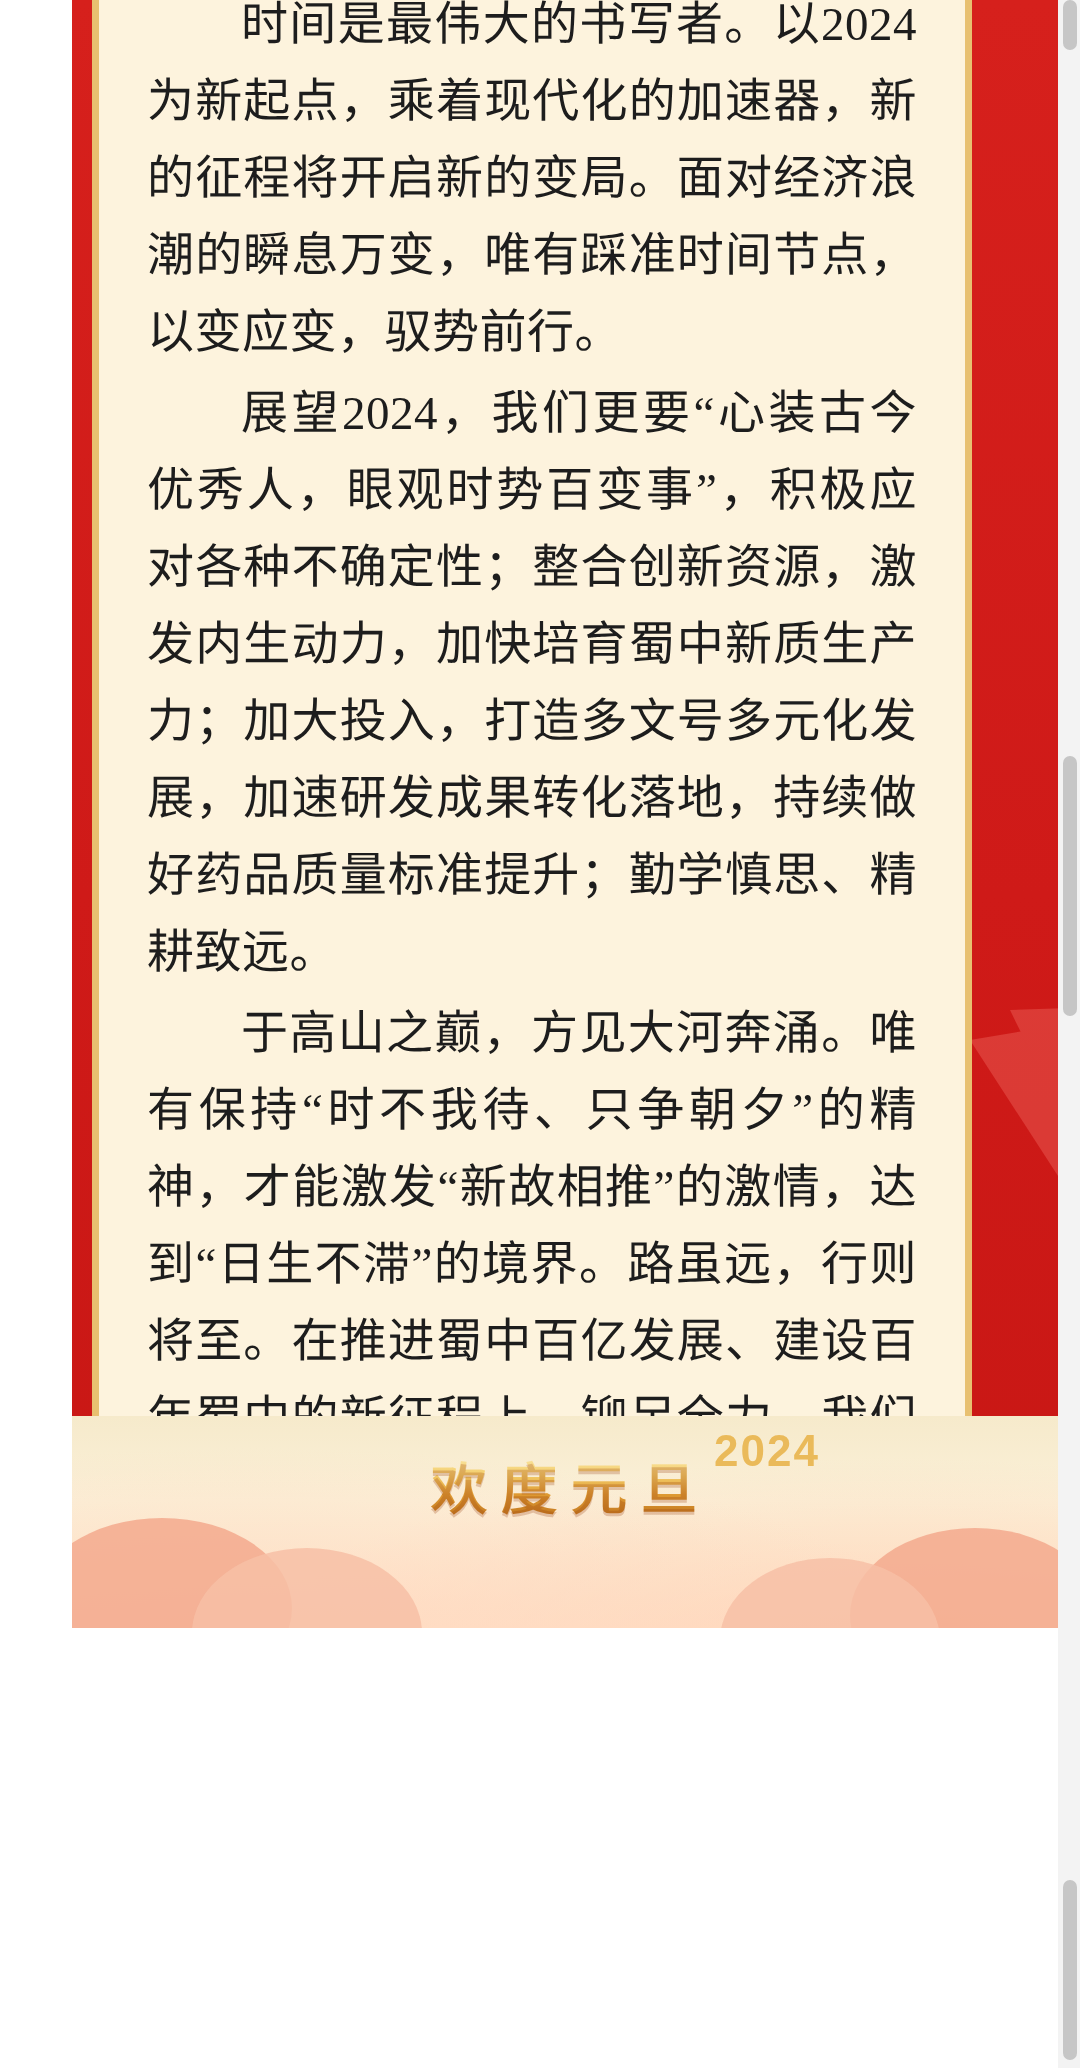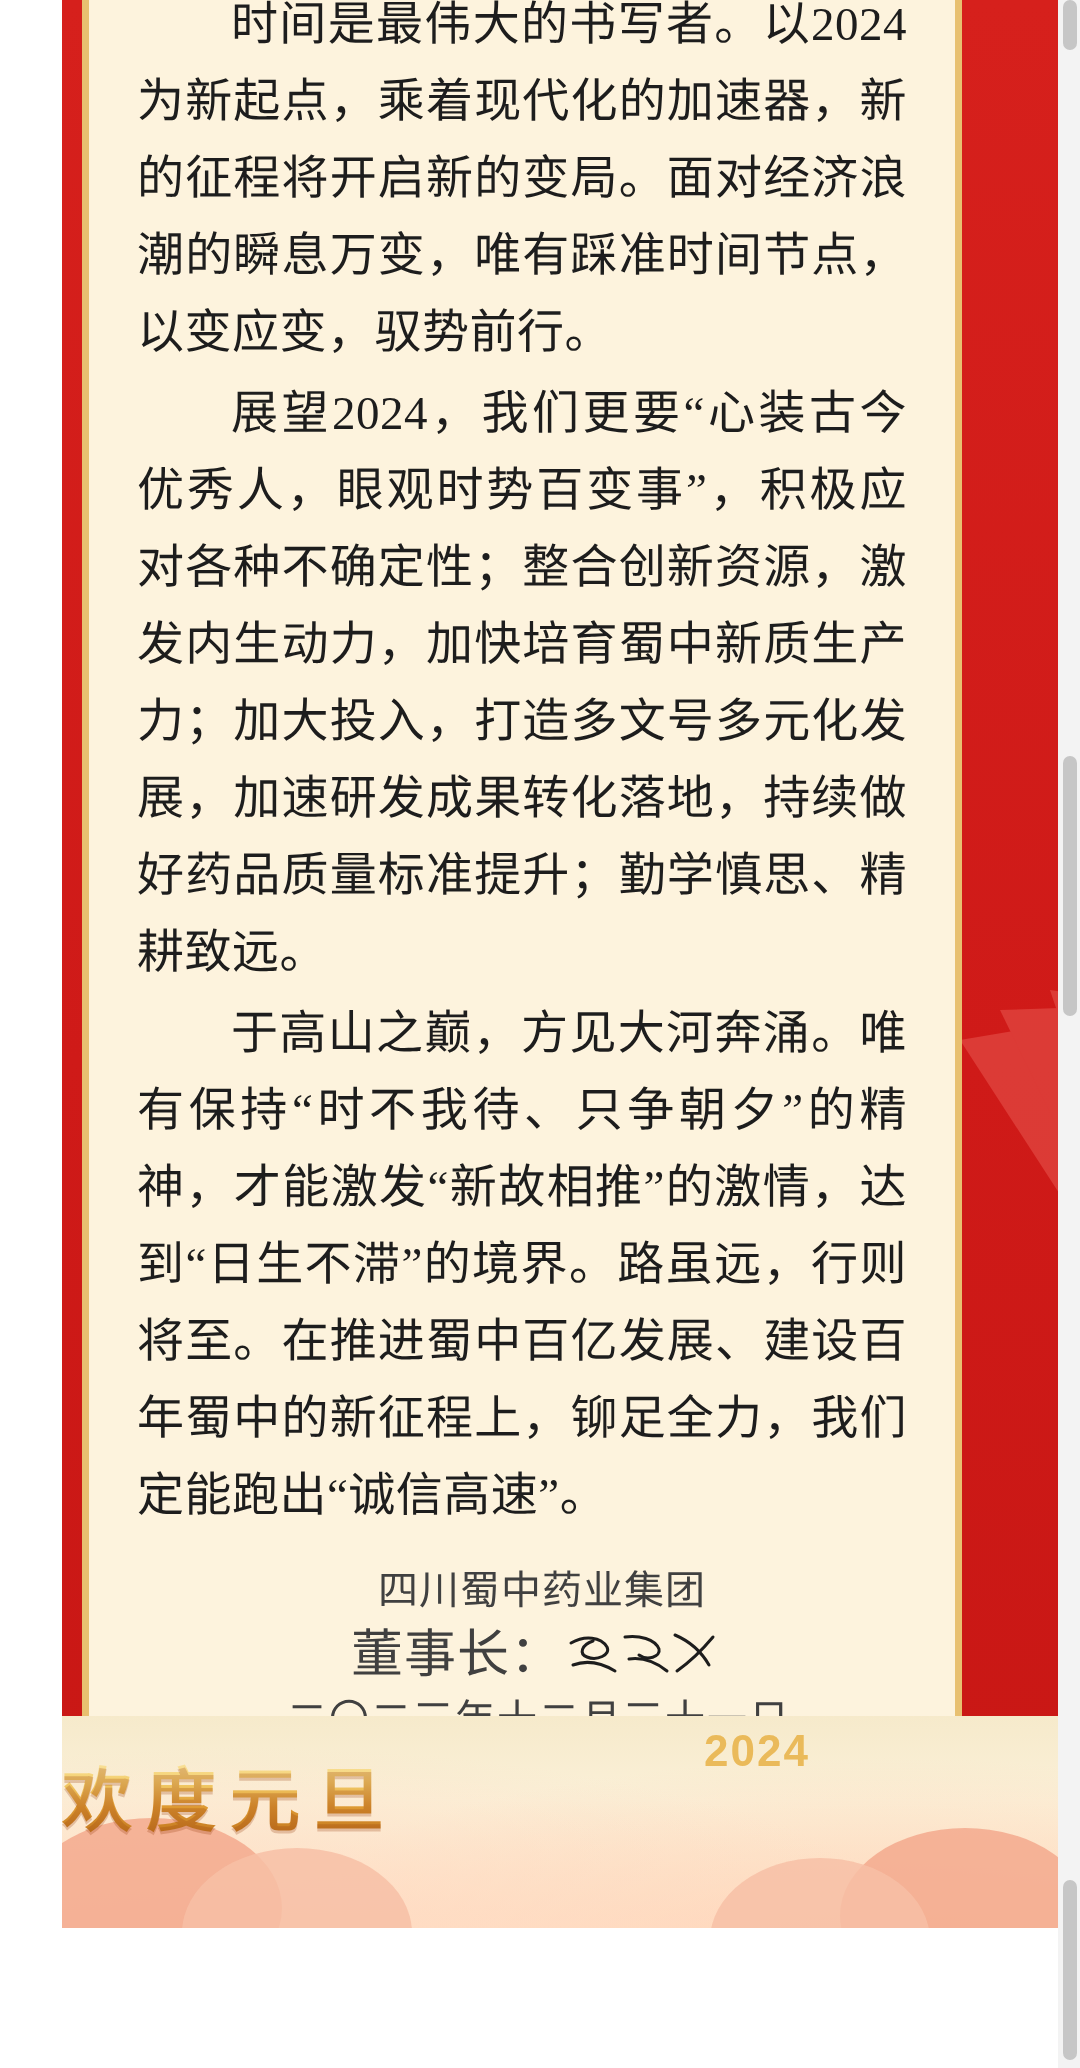--- a/index.html
+++ b/index.html
@@ -36,24 +36,24 @@
     border-radius: 7px;
     background: #c6c6c6;
   }
   .scroll-thumb.a { top: 0px;   height: 50px; }
   .scroll-thumb.b { top: 756px; height: 260px; }
   .scroll-thumb.c { top: 1880px; height: 180px; }
 
   
   .poster {
     position: absolute;
-    left: 62px;
+    left: 72px;
     top: 0;
     width: 998px;
-    height: 1928px;
+    height: 1628px;
     background: linear-gradient(180deg, #d6201c 0%, #cf1a18 55%, #c81714 100%);
     overflow: hidden;
   }
 
   
   .rays {
     position: absolute;
     right: -120px;
     top: 740px;
     width: 520px;
@@ -155,23 +155,23 @@
   }
   .cloud.c1 { left: -40px;  bottom: -70px; width: 260px; height: 180px; background:#f3a98d; }
   .cloud.c2 { left: 120px;  bottom: -90px; width: 230px; height: 170px; background:#f7bfa6; }
   .cloud.c3 { right: -30px; bottom: -75px; width: 250px; height: 175px; background:#f3a98d; }
   .cloud.c4 { right: 130px; bottom: -95px; width: 220px; height: 165px; background:#f7bfa6; }
 
   .banner-title {
     position: absolute;
     left: 0; right: 0;
     top: 28px;
-    text-align: left;
+    text-align: center;
     font-family: "Liberation Serif", "DejaVu Serif", serif;
-    font-size: 70px;
+    font-size: 56px;
     font-weight: bold;
     letter-spacing: 14px;
     background: linear-gradient(180deg, #fff3c2 0%, #f2c council 0%, #e8a33a 55%, #c9761c 100%);
     background: linear-gradient(180deg, #fff6cc 0%, #f3cd6a 38%, #de9a33 62%, #b96b18 100%);
     -webkit-background-clip: text;
     background-clip: text;
     color: transparent;
     text-shadow: 0 3px 0 rgba(150,60,10,.25);
     white-space: nowrap;
   }

